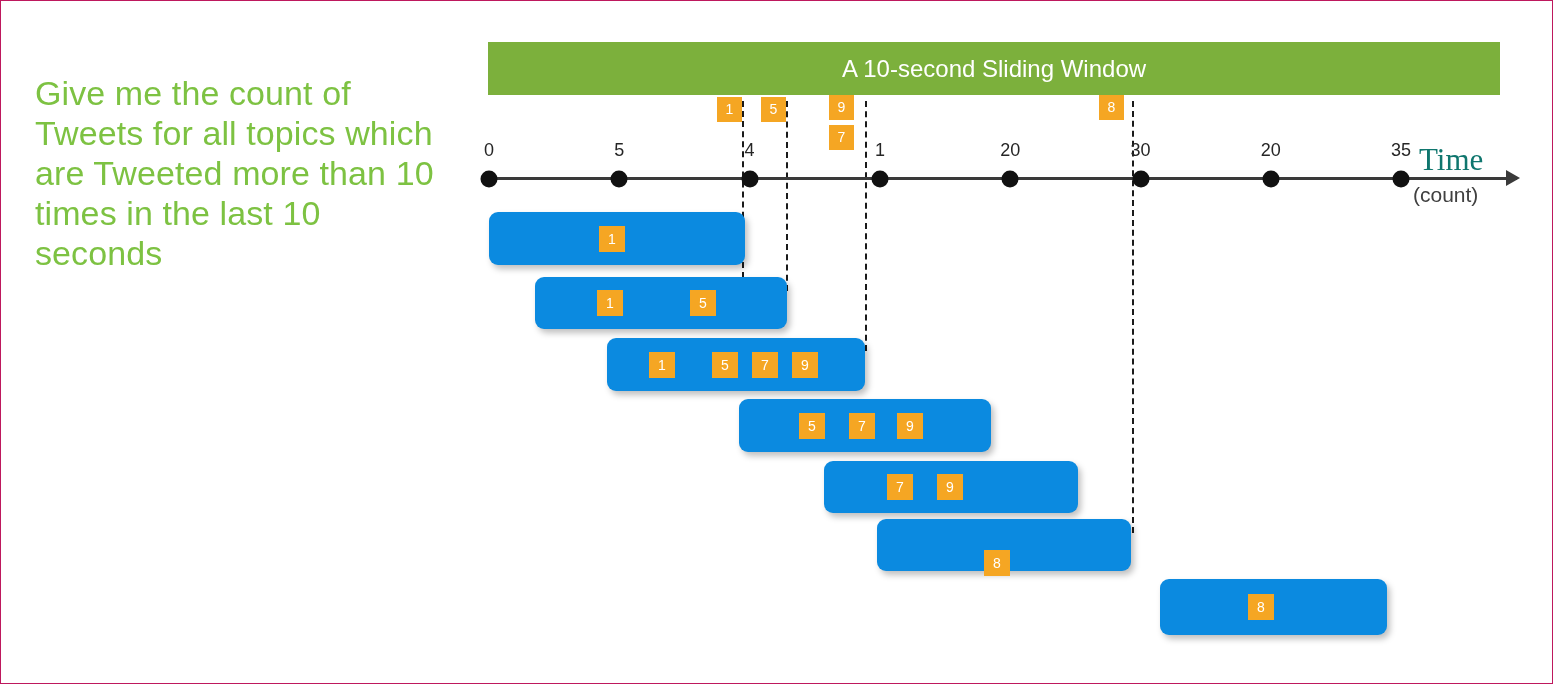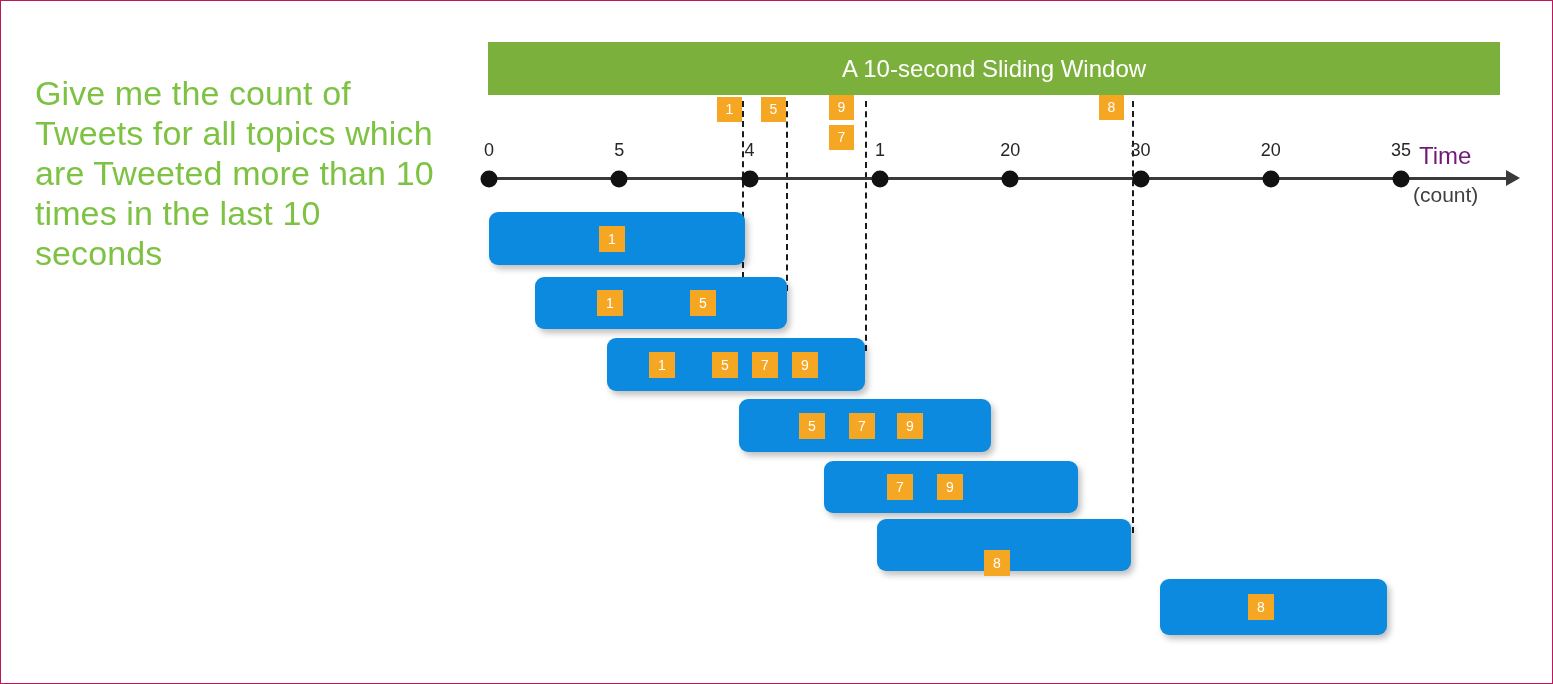--- a/index.html
+++ b/index.html
@@ -90,23 +90,23 @@
     transform: translateX(-50%);
     top: 139px;
     font-size: 18px;
     color: #262626;
     font-family: "Liberation Sans", sans-serif;
   }
   #axis-name {
     position: absolute;
     left: 1418px;
     top: 141px;
-    font-size: 24px;
-    color: #701a75;
-    font-family: Liberation Sans, sans-serif;
+    font-size: 31px;
+    color: #0f766e;
+    font-family: Liberation Serif, serif;
   }
   #axis-unit {
     position: absolute;
     left: 1412px;
     top: 182px;
     font-size: 21px;
     color: #404040;
     font-family: "Liberation Sans", sans-serif;
   }
 

